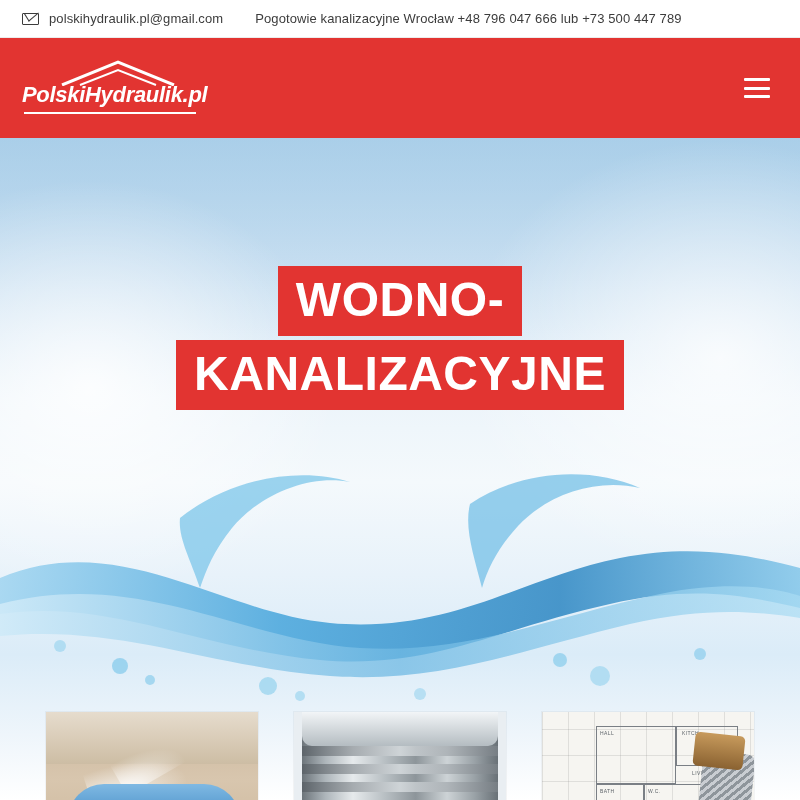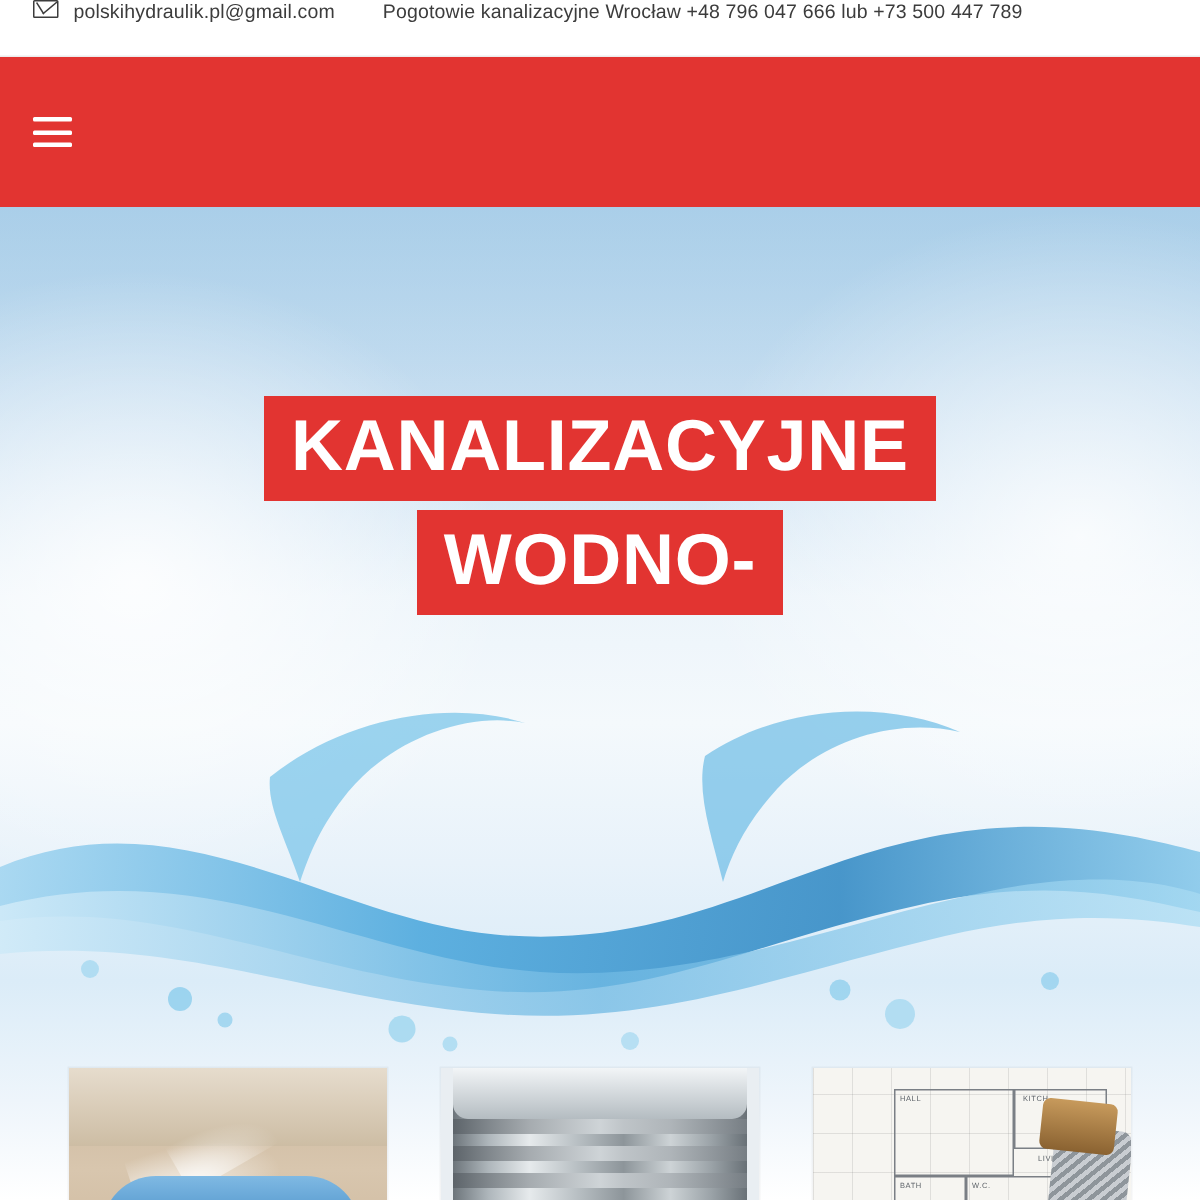--- a/index.html
+++ b/index.html
@@ -13,20 +13,21 @@
     position: relative;
     width: 800px; height: 800px;
     overflow: hidden;
   }
 
   
   .topbar {
     height: 38px;
     background: #ffffff;
     display: flex;
+    align-items: center;
     padding-left: 22px;
     font-size: 13px;
     color: #3c3c3c;
     border-bottom: 1px solid #ececec;
   }
   .topbar .mail-icon {
     width: 17px; height: 12px;
     border: 1.5px solid #3c3c3c;
     border-radius: 1px;
     position: relative;
@@ -279,20 +280,30 @@
 
 <div id="page">
 
   <div class="topbar">
     <span class="mail-icon"></span>
     <span class="email">polskihydraulik.pl@gmail.com</span>
     <span class="phones">Pogotowie kanalizacyjne Wrocław +48 796 047 666 lub +73 500 447 789</span>
   </div>
 
   <div class="header">
+    <div class="logo">
+      <div class="roof">
+        <svg width="116" height="26" viewBox="0 0 116 26">
+          <path d="M2 25 L58 2 L114 25" fill="none" stroke="#ffffff" stroke-width="3"></path>
+          <path d="M20 25 L58 10 L96 25" fill="none" stroke="#ffffff" stroke-width="2"></path>
+        </svg>
+      </div>
+      <div class="brand">PolskiHydraulik.pl</div>
+      <div class="underline"></div>
+    </div>
     <div class="hamburger">
       <span></span>
         <span></span>
         <span></span>
     </div>
   </div>
 
   <div class="hero">
     <div class="sky-tint"></div>
     <div class="glow-l"></div>
@@ -321,22 +332,22 @@
       <ellipse cx="268" cy="278" rx="9" ry="9" fill="#9ed6ef" opacity="0.8"></ellipse>
       <ellipse cx="300" cy="288" rx="5" ry="5" fill="#9ed6ef" opacity="0.7"></ellipse>
       <ellipse cx="560" cy="252" rx="7" ry="7" fill="#8ccdec" opacity="0.75"></ellipse>
       <ellipse cx="600" cy="268" rx="10" ry="10" fill="#9ed6ef" opacity="0.7"></ellipse>
       <ellipse cx="700" cy="246" rx="6" ry="6" fill="#8ccdec" opacity="0.7"></ellipse>
       <ellipse cx="60" cy="238" rx="6" ry="6" fill="#9ed6ef" opacity="0.7"></ellipse>
       <ellipse cx="420" cy="286" rx="6" ry="6" fill="#9ed6ef" opacity="0.65"></ellipse>
     </svg>
 
     <div class="headline">
+      <div><span class="hl-line2">WODNO-</span></div>
       <div><span class="hl-line3">KANALIZACYJNE</span></div>
-      <div><span class="hl-line2">WODNO-</span></div>
     </div>
 
     <div class="cards">
 
       <div class="card c1">
         <div class="wall-top"></div>
         <div class="spray"></div>
         <div class="spray2"></div>
         <div class="pipe"></div>
 

